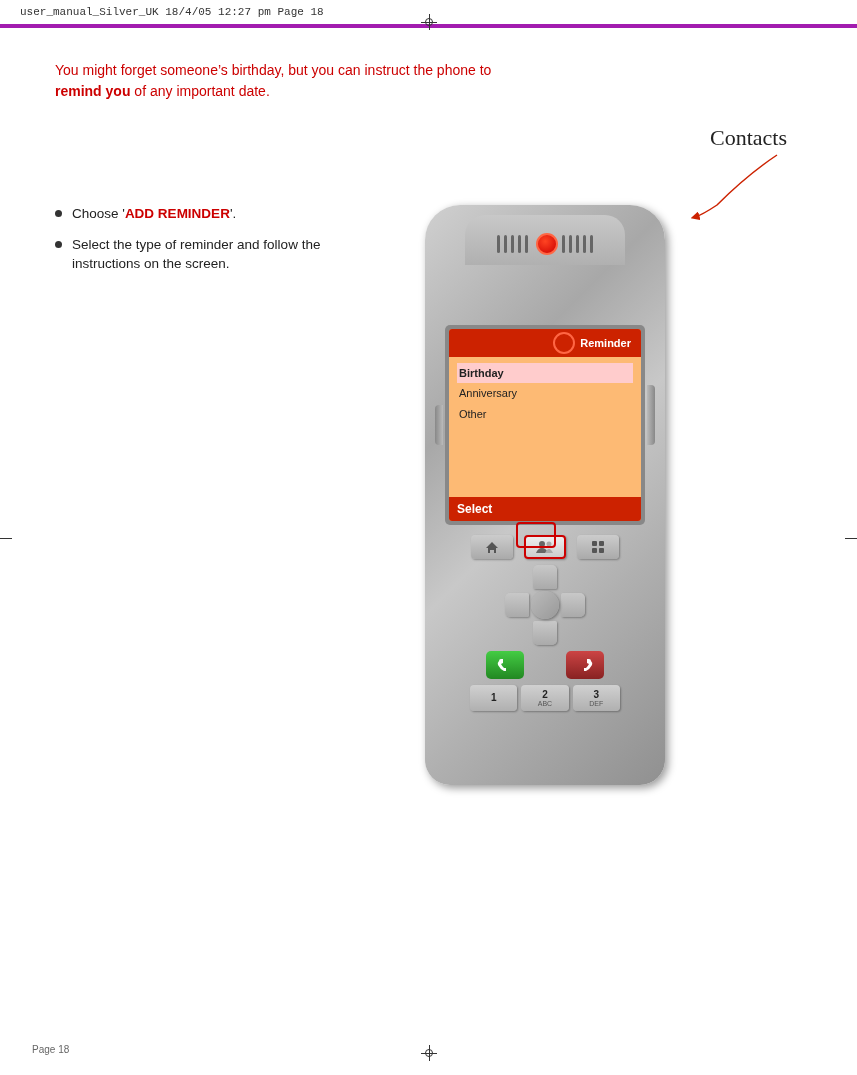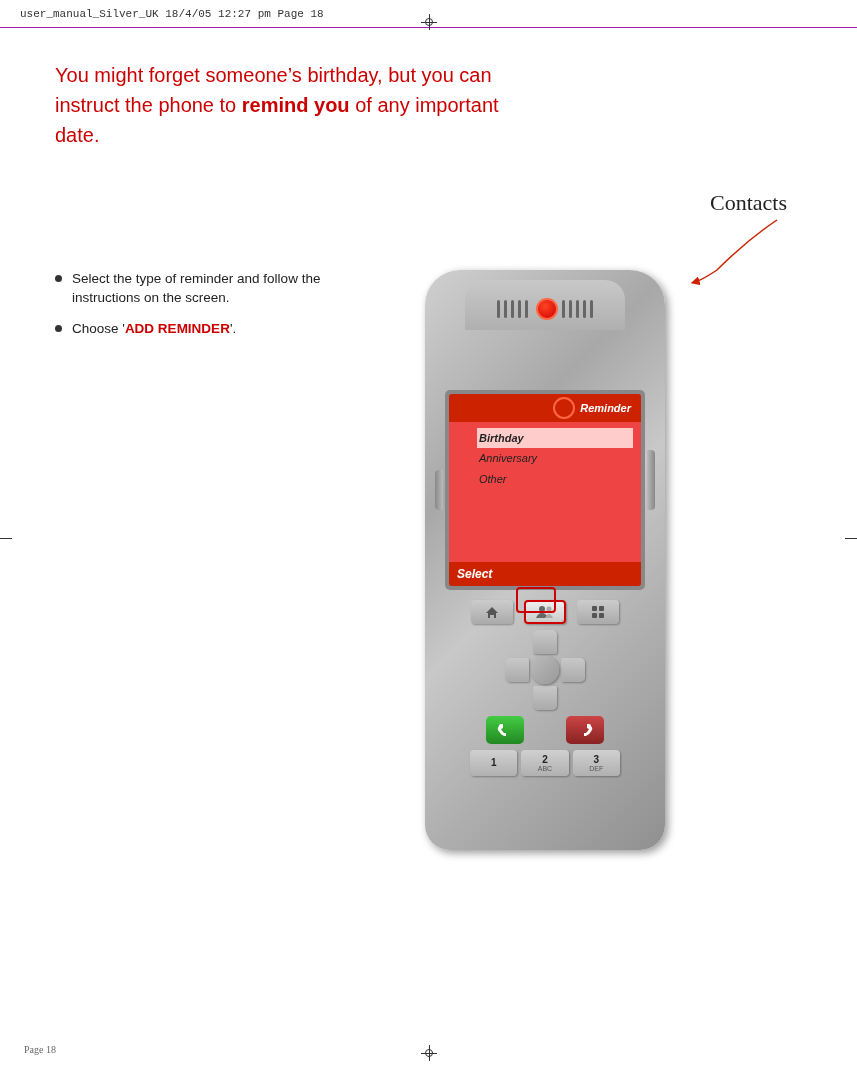--- a/index.html
+++ b/index.html
@@ -11,21 +11,21 @@
       font-family: 'Arial', sans-serif;
       position: relative;
       overflow: hidden;
     }
 
     
     .header-bar {
       position: absolute;
       top: 0; left: 0; right: 0;
       height: 28px;
-      border-bottom: 1px solid #a21caf;
+      border-bottom: 4px solid #a21caf;
       display: flex;
       align-items: center;
       padding: 0 20px;
       font-size: 11px;
       color: #333;
       font-family: 'Courier New', monospace;
     }
 
     
     .crosshair-header {
@@ -56,24 +56,24 @@
       transform: translate(-50%, -50%);
       width: 8px; height: 8px;
       border: 1px solid #333;
       border-radius: 50%;
     }
 
     
     .page-number {
       position: absolute;
       bottom: 20px;
-      left: 24px;
+      left: 32px;
       font-size: 10px;
       color: #666;
-      font-family: Liberation Serif, serif;
+      font-family: Liberation Sans, sans-serif;
     }
 
     
     .left-edge-mark {
       position: absolute;
       left: 0;
       top: 50%;
       width: 12px;
       height: 1px;
       background: #333;
@@ -125,24 +125,24 @@
       font-size: 36px;
       font-family: 'Brush Script MT', 'Comic Sans MS', cursive;
       color: #222;
       margin-bottom: 30px;
       font-weight: normal;
       line-height: 1.2;
     }
 
     
     .intro-text {
-      font-size: 20px;
+      font-size: 14px;
       color: #cc0000;
       line-height: 1.5;
-      margin-bottom: 40px;
+      margin-bottom: 23px;
       max-width: 480px;
     }
 
     .intro-text strong {
       font-weight: bold;
       color: #cc0000;
     }
 
     
     .two-col {
@@ -265,25 +265,24 @@
       width: 200px;
       height: 200px;
       background: #888;
       border-radius: 5px;
       padding: 4px;
     }
 
     .phone-screen {
       width: 100%;
       height: 100%;
-      background: #ef4444;
+      background: #fdba74;
       border-radius: 3px;
       overflow: hidden;
       position: relative;
-      font-style: italic;
     }
 
     
     .screen-header {
       background: #cc2200;
       height: 28px;
       display: flex;
       align-items: center;
       justify-content: flex-end;
       padding-right: 10px;
@@ -310,21 +309,20 @@
     .screen-menu {
       padding: 6px 8px;
     }
 
     .screen-item {
       font-size: 11px;
       font-family: Arial, sans-serif;
       color: #222;
       padding: 3px 2px;
       line-height: 1.3;
-      margin-left: 20px;
     }
 
     .screen-item.selected {
       background: #ffcccc;
       font-weight: bold;
     }
 
     
     .screen-select-bar {
       position: absolute;
@@ -530,26 +528,26 @@
 
   <div class="two-col">
 
     <div class="left-col">
       <ul class="bullet-list">
 
 
 
         <li>
           <span class="bullet-dot"></span>
-          <span>Select the type of reminder and follow the instructions on the screen.</span>
+          <span>Choose '<span class="highlight-addreminder">ADD REMINDER</span>'.</span>
         </li>
 
         <li>
           <span class="bullet-dot"></span>
-          <span>Choose '<span class="highlight-addreminder">ADD REMINDER</span>'.</span>
+          <span>Select the type of reminder and follow the instructions on the screen.</span>
         </li>
 
       </ul>
     </div>
 
     <div class="right-col">
 
       <div class="contacts-annotation" style="position:absolute; top:0; right:30px;">
         <span>Contacts</span>
       </div>

